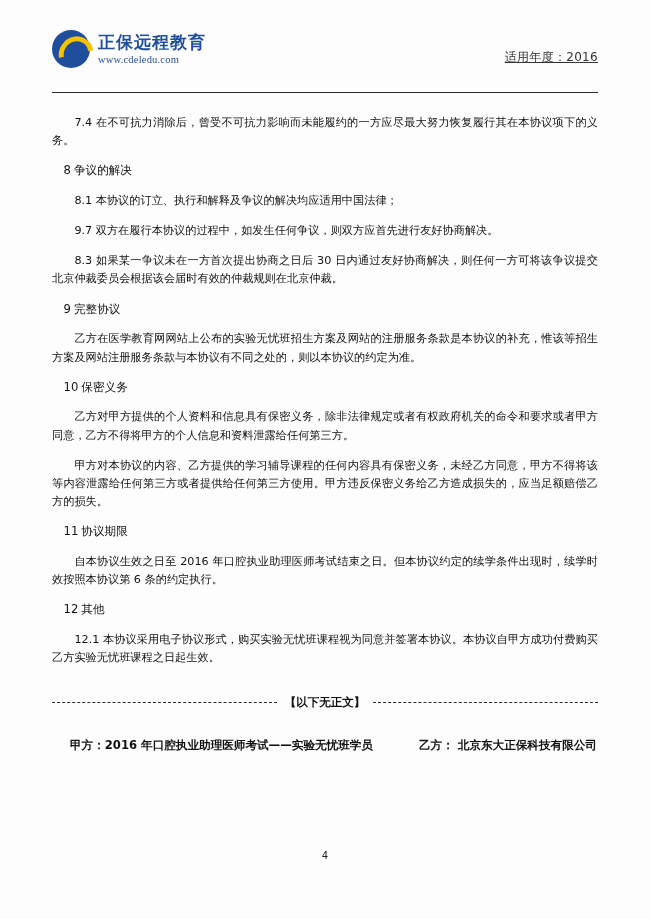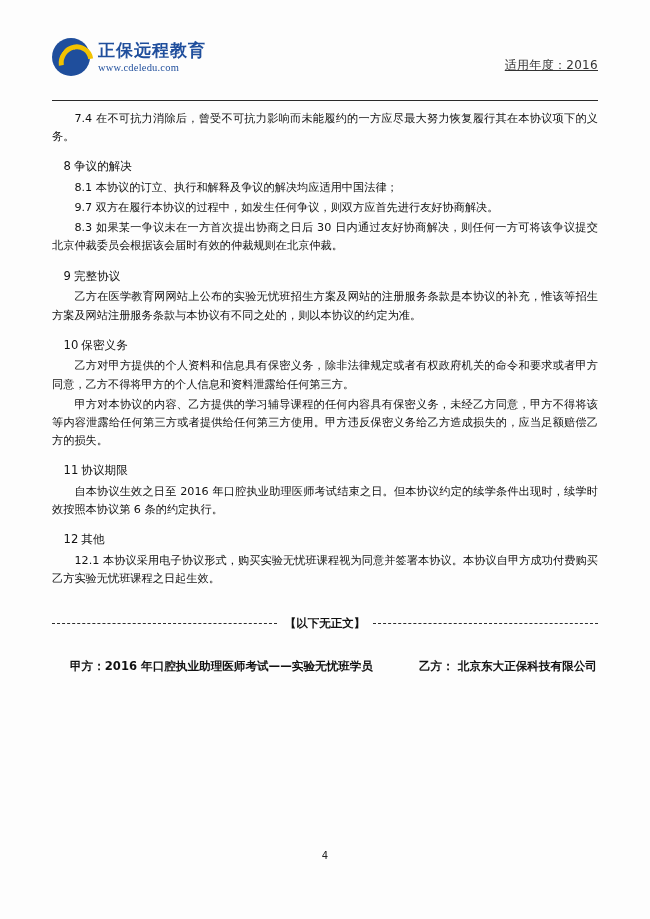--- a/index.html
+++ b/index.html
@@ -12,21 +12,21 @@
     background: #ffffff;
     font-family: "DejaVu Sans", "Liberation Sans", sans-serif;
     color: #000000;
     overflow: hidden;
   }
   .page {
     position: relative;
     width: 650px;
     height: 919px;
     box-sizing: border-box;
-    padding: 8px 52px;
+    padding: 0 52px;
     background: #fdfdfd;
   }
 
   
   .header {
     position: relative;
     height: 56px;
     padding-top: 30px;
   }
   .logo-row {
@@ -91,21 +91,21 @@
 
   
   .content {
     padding-top: 9px;
     font-size: 11.2px;
     line-height: 1.62;
     color: #111111;
     text-align: justify;
   }
   .para {
-    margin: 0 0 2px 0;
+    margin: 12px 0 2px 0;
     text-indent: 2em;
   }
   .sec-title {
     margin: 11px 0 3px 0;
     font-weight: normal;
     font-size: 11.6px;
     text-indent: 1em;
   }
   .sec-title .num {
     margin-right: 3px;

